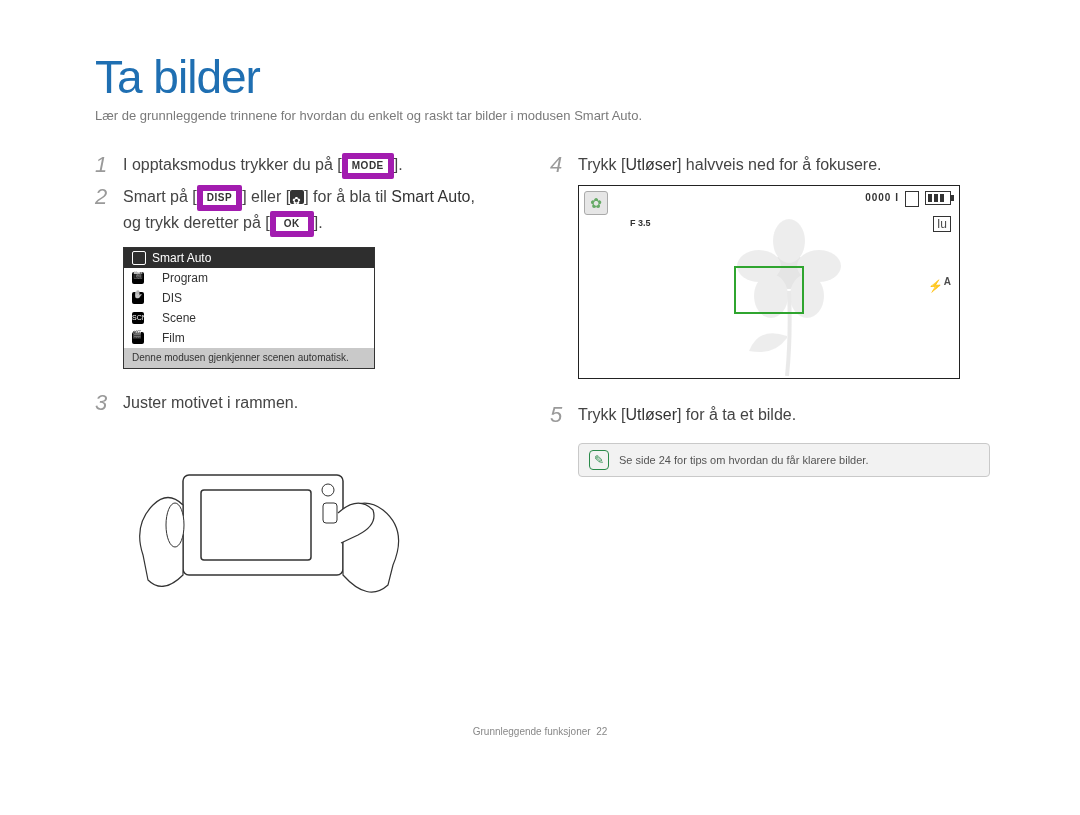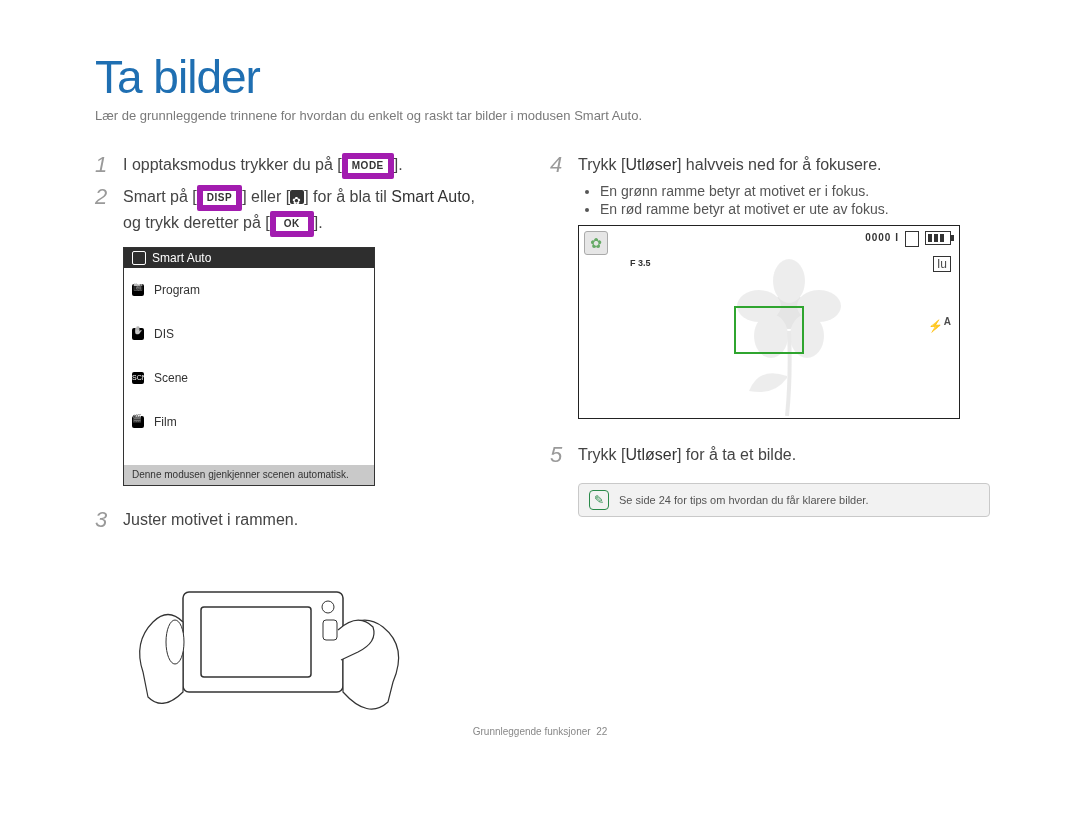--- a/index.html
+++ b/index.html
@@ -95,43 +95,42 @@
   }
   .mode-menu .sel {
     background: #2e2e2e;
     color: #fff;
     padding: 3px 8px;
     display: flex;
     align-items: center;
     gap: 6px;
   }
   .mode-menu .row {
-    padding: 15px 8px;
+    padding: 3px 8px;
     display: flex;
     align-items: center;
-    gap: 10px;
+    gap: 18px;
   }
   .mode-menu .mic {
     display: inline-block;
     width: 12px; height: 12px;
     background: #000;
     border-radius: 2px;
     position: relative;
   }
   .mode-menu .mic.camera::after { content: "📷"; position:absolute; font-size:8px; left:1px; top:-2px; filter: grayscale(1);}
   .mode-menu .mic.hand::after { content: "✋"; position:absolute; font-size:8px; left:1px; top:-2px; filter: grayscale(1);}
   .mode-menu .mic.scn { color:#fff; font-size:7px; text-align:center; line-height:12px; }
   .mode-menu .mic.film::after { content: "🎬"; position:absolute; font-size:8px; left:0; top:-2px; filter: grayscale(1);}
   .mode-menu .desc {
     background: #c9c9c9;
     padding: 4px 8px;
     font-size: 10px;
     color: #333;
     line-height: 12px;
-    margin-top: 21px;
   }
   
   .handsvg {
     margin: 14px 0 0 28px;
     width: 290px;
     height: 195px;
   }
   
   ul.bul {
     margin: 4px 0 8px 50px;
@@ -302,24 +301,20 @@
     </div>
 
     <div class="col">
 
       <div class="step">
         <span class="num">4</span>
         <span class="txt">
           <span>Trykk [</span><strong>Utløser</strong><span>] halvveis ned for å fokusere.</span>
         </span>
       </div>
-      <ul class="bul">
-        <li>En grønn ramme betyr at motivet er i fokus.</li>
-        <li>En rød ramme betyr at motivet er ute av fokus.</li>
-      </ul>
 
       <div class="lcd">
         <div class="tl">✿</div>
         <div class="fnum">F 3.5</div>
         <div class="count">0000 I</div>
         <div class="sd"></div>
         <div class="bat">
             <span class="b2"></span>
             <span class="b3"></span>
           </div>

